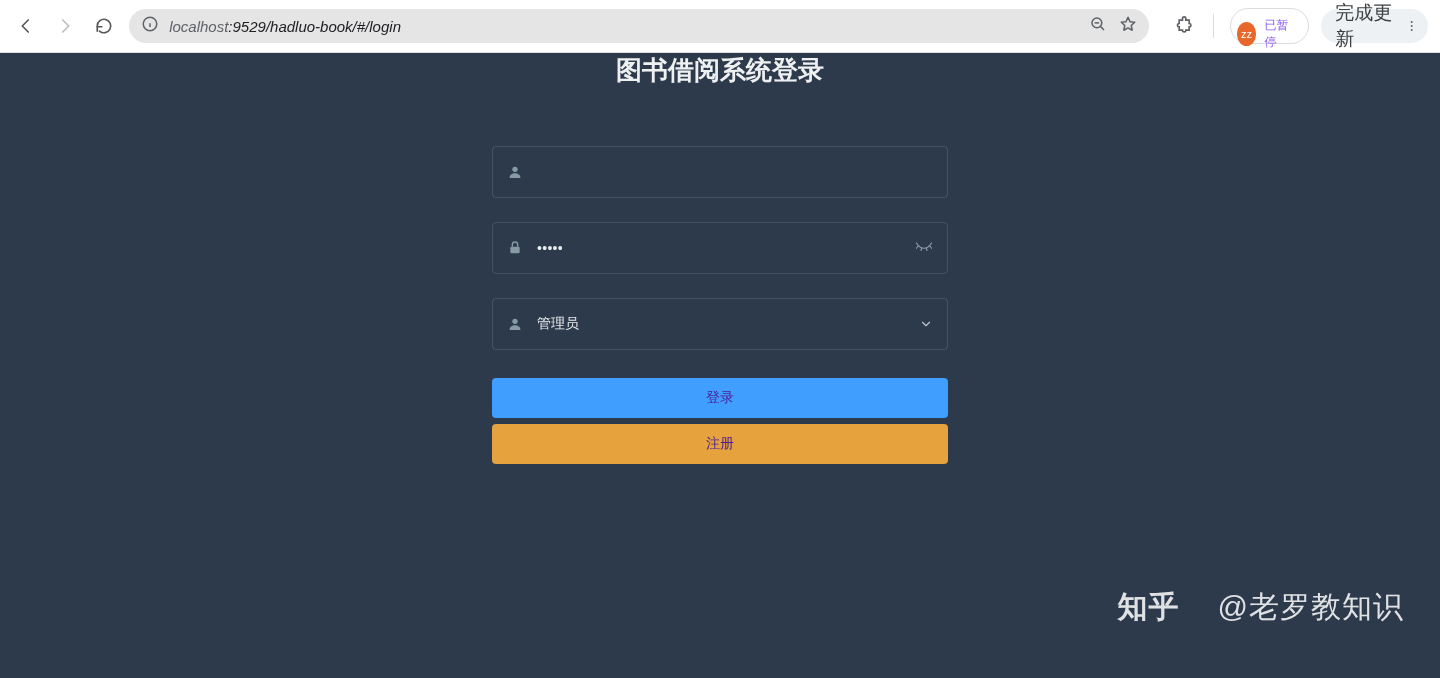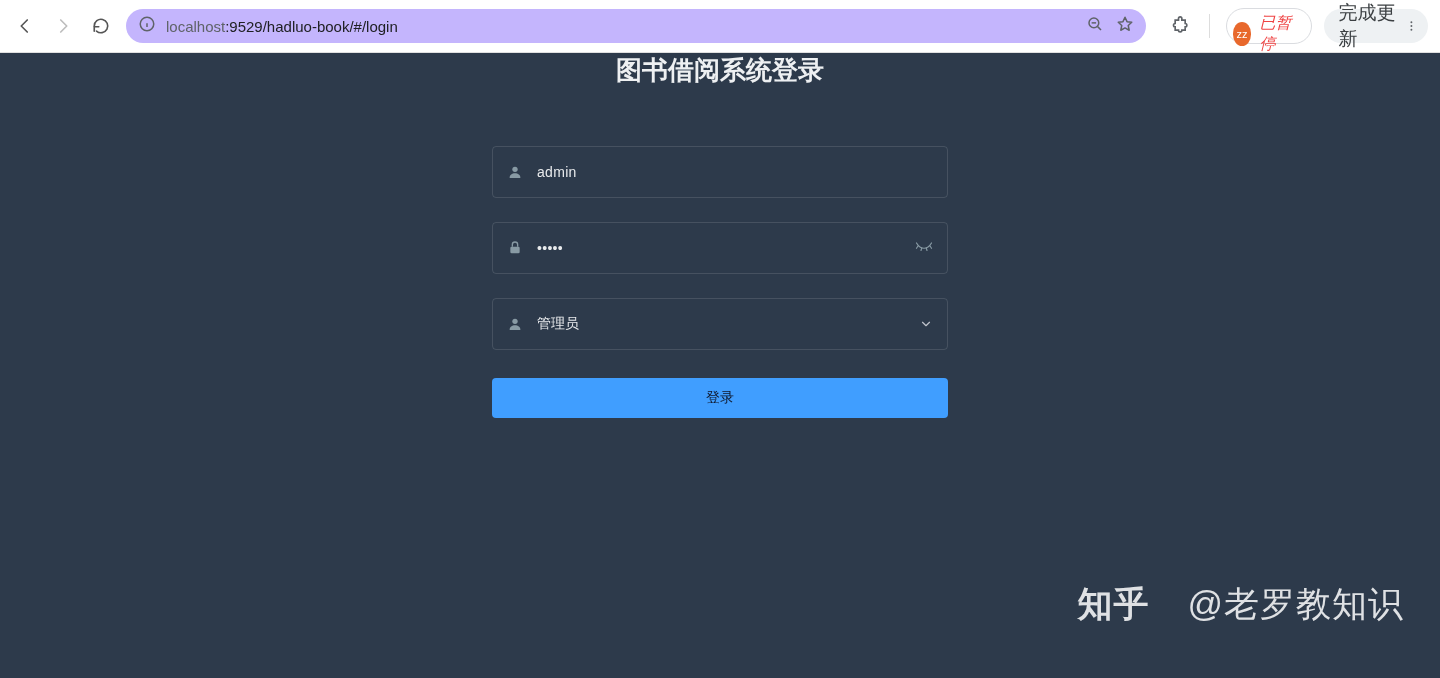--- a/index.html
+++ b/index.html
@@ -7,41 +7,41 @@
     
     
     .toolbar {
       height: 53px; background: #fff; display: flex; align-items: center;
       padding: 0 12px; gap: 12px; border-bottom: 1px solid #e0e0e0;
     }
     .nav-btn { width: 32px; height: 32px; display:flex; align-items:center; justify-content:center; border-radius:50%; cursor:pointer; color:#555; }
     .nav-btn.disabled { color: #bdbdbd; }
     .nav-btn svg { width: 18px; height: 18px; }
     .omnibox {
-      flex: 0 0 auto; width: 1020px; height: 34px; background: #c4b5fd;
+      flex: 0 0 auto; width: 1020px; height: 34px; background: #e5e5e5;
       border-radius: 17px; display: flex; align-items: center; padding: 0 12px;
-      gap: 10px; color: #202124;
+      gap: 10px; color: #202124; font-style: italic;
     }
     .omnibox .url { font-size: 15px; color:#202124; }
     .omnibox .url .scheme { color:#5f6368; }
     .omnibox .right-icons { margin-left:auto; display:flex; gap:12px; color:#5f6368; }
     .omnibox .right-icons svg { width:18px; height:18px; }
     .toolbar .spacer { flex: 1; }
     .ext-icon { width: 28px; height:28px; display:flex; align-items:center; justify-content:center; color:#555; }
     .divider { width:1px; height:24px; background:#ddd; margin:0 4px; }
     .profile-chip {
       display:flex; align-items:center; gap:8px; height:36px; padding:16px 14px 0 6px;
       border:1px solid #dadce0; border-radius:18px; cursor:pointer;
     }
     .profile-chip .avatar {
       width:24px; height:24px; border-radius:50%; background:#e8682c; color:#fff;
       font-size:11px; display:flex; align-items:center; justify-content:center;
       font-weight:500;
     }
-    .profile-chip .label { font-size:16px; color:#ef4444;font-style:italic; }
+    .profile-chip .label { font-size:12px; color:#8b5cf6; }
     .update-chip {
       display:flex; align-items:center; gap:6px; height:34px; padding:0 10px 0 14px;
       background:#eef1f3; border-radius:17px; cursor:pointer; font-size:19px; color:#3c4043;
     }
     .update-chip svg { width:16px; height:16px; color:#5f6368; }
 
     
     .page {
       width: 1440px; height: 625px; background:#2d3a4b; position:relative;
       display:flex; flex-direction:column; align-items:center;
@@ -60,27 +60,27 @@
     }
     .field input::placeholder { color:#889aa4; }
     .field .trail { color:#889aa4; cursor:pointer; }
     .field .trail svg { width:18px; height:14px; }
     .field .value { flex:1; color:#e8eaec; font-size:14px; }
     .field .chevron { color:#c0c4cc; display:flex; }
     .field .chevron svg { width:14px; height:14px; }
     .field.select { cursor:pointer; }
     .buttons { margin-top:4px; display:flex; flex-direction:column; gap:6px; }
     .btn {
-      height:40px; border:none; border-radius:4px; color:#0f172a; font-size:14px;
+      height:40px; border:none; border-radius:4px; color:#4c1d95; font-size:14px;
       cursor:pointer; display:flex; align-items:center; justify-content:center;
     }
     .btn.primary { background:#409eff; }
     .btn.warning { background:#e6a23c; }
     .watermark {
-      position:absolute; right:36px; bottom:50px; font-size:35px; font-weight:500;
+      position:absolute; right:36px; bottom:50px; font-size:30px; font-weight:500;
       color:rgba(255,255,255,0.85); display:flex; align-items:center; gap:14px;
       letter-spacing:1px;
     }
     .watermark .handle { font-weight:400;margin-left:24px; }
     .zhihu-logo { font-weight:700; }
   </style>
 </head>
 <body>
 
 <div class="toolbar">
@@ -151,21 +151,20 @@
   <div class="title">图书借阅系统登录</div>
 
   <div class="form">
     <div class="field">
       <span class="icon">
         <svg viewBox="0 0 24 24" fill="currentColor">
             <circle cx="12" cy="8" r="4"></circle>
             <path d="M4 20c0-3.5 3.5-6 8-6s8 2.5 8 6v1H4v-1z"></path>
           </svg>
       </span>
-      <input type="text" value="admin" style="">
     </div>
 
     <div class="field">
       <span class="icon">
         <svg viewBox="0 0 24 24" fill="currentColor">
             <rect x="5" y="10" width="14" height="10" rx="2"></rect>
             <path d="M8 10V7a4 4 0 0 1 8 0v3" fill="none" stroke="currentColor" stroke-width="2"></path>
           </svg>
       </span>
       <input type="password" value="•••••" style="">
@@ -190,20 +189,21 @@
       <span class="value">管理员</span>
       <span class="chevron">
         <svg viewBox="0 0 24 24" fill="none" stroke="currentColor" stroke-width="2" stroke-linecap="round" stroke-linejoin="round">
             <polyline points="6 9 12 15 18 9"></polyline>
           </svg>
       </span>
     </div>
 
     <div class="buttons">
       <button class="btn primary">登录</button>
+      <button class="btn warning">注册</button>
     </div>
   </div>
 
   <div class="watermark">
     <span class="zhihu-logo">知乎</span>
     <span class="handle">@老罗教知识</span>
   </div>
 </div>
 
 </body></html>

